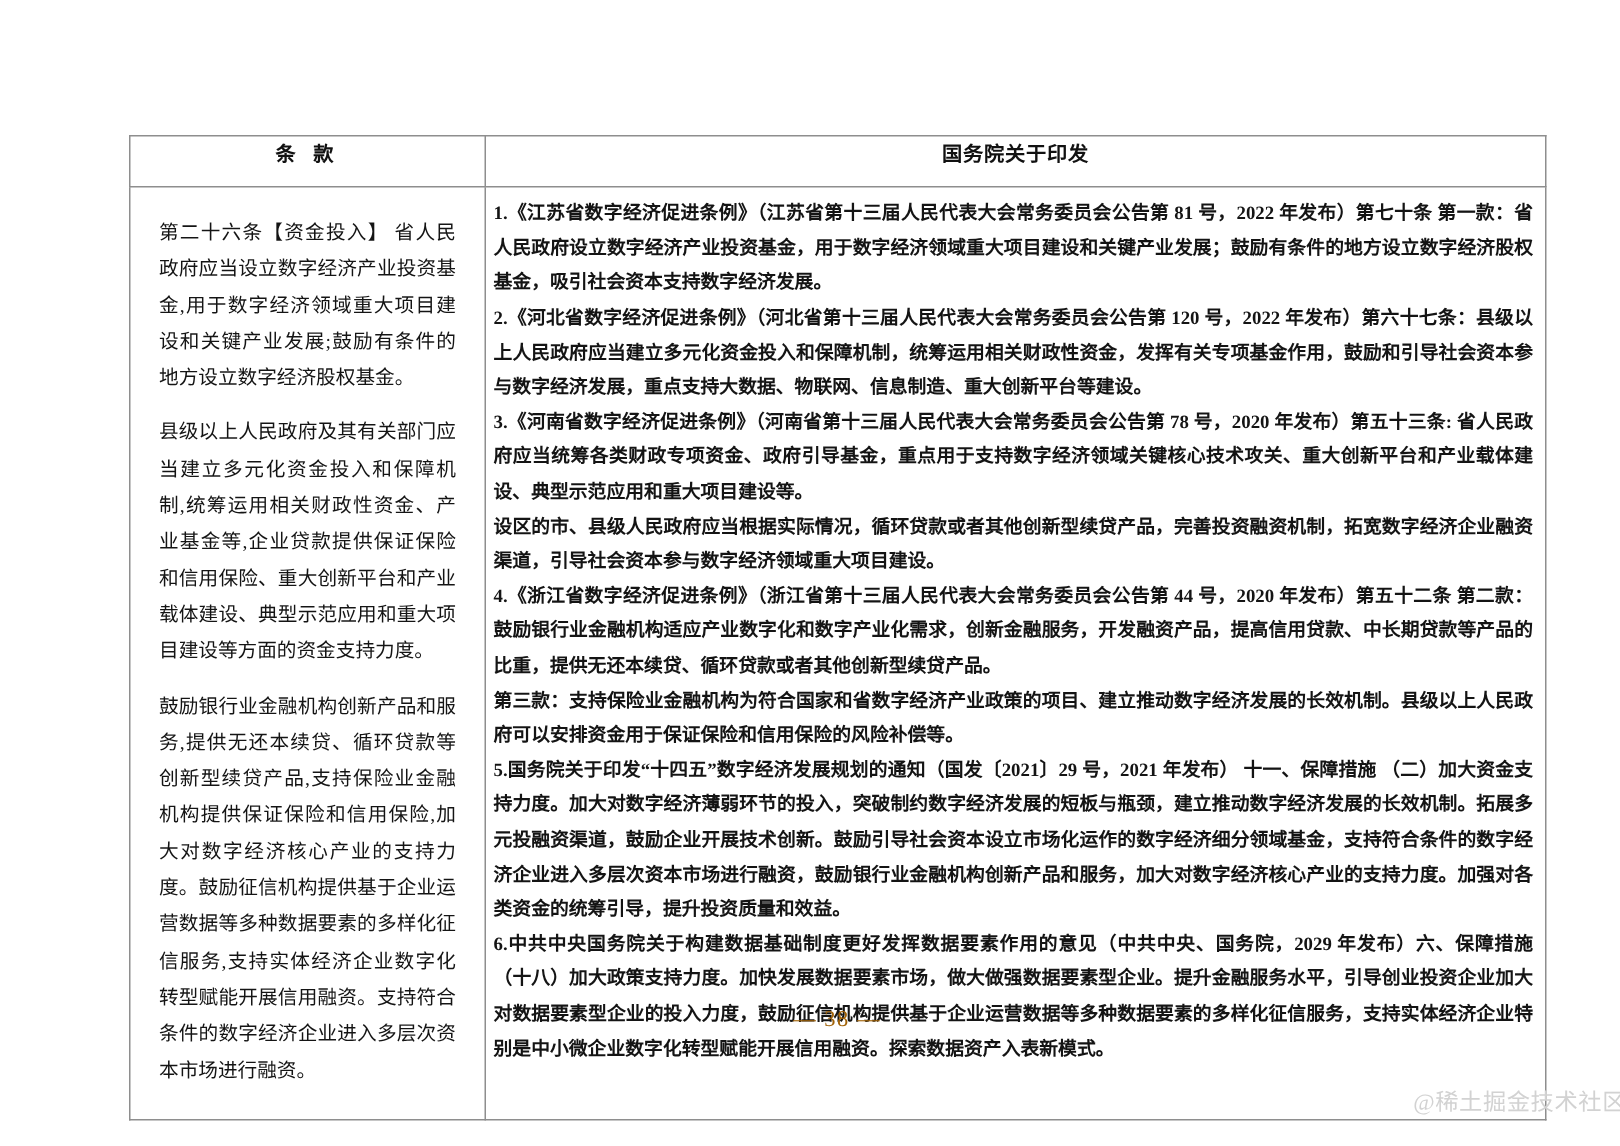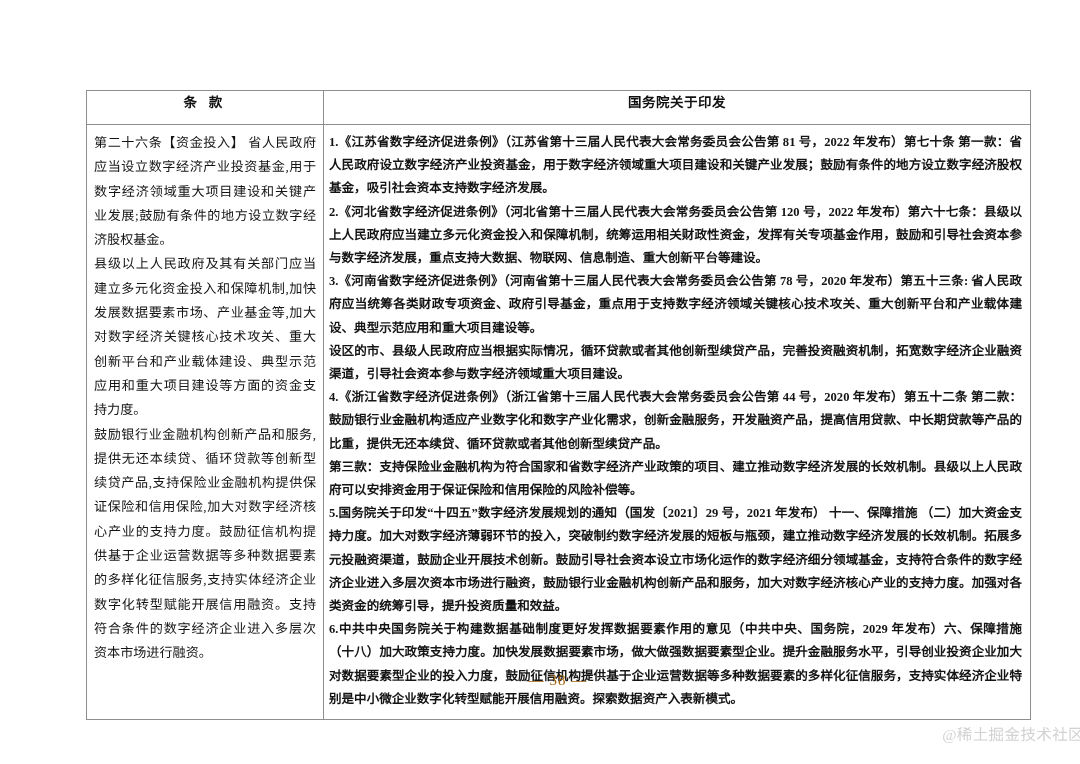--- a/index.html
+++ b/index.html
@@ -69,21 +69,21 @@
   
   .clause-body {
     font-size: 13.1px;
     line-height: 24.3px;
     text-align: justify;
     text-justify: inter-ideograph;
     color: #141414;
     font-family: "Liberation Serif", "DejaVu Serif", serif;
   }
   .clause-body p {
-    margin: 0;
+    margin: 12px;
     text-align: justify;
   }
 
   
   .ref-body {
     font-size: 12.55px;
     line-height: 23.2px;
     text-align: justify;
     text-justify: inter-ideograph;
     color: #141414;
@@ -133,21 +133,21 @@
       <tr>
         <th class="head-clause">条 款</th>
         <th class="head-ref">国务院关于印发</th>
       </tr>
     </thead>
     <tbody>
       <tr>
         <td class="cell-clause">
           <div class="clause-body">
             <p>第二十六条【资金投入】 省人民政府应当设立数字经济产业投资基金,用于数字经济领域重大项目建设和关键产业发展;鼓励有条件的地方设立数字经济股权基金。</p>
-            <p>县级以上人民政府及其有关部门应当建立多元化资金投入和保障机制,加快发展数据要素市场、产业基金等,加大对数字经济关键核心技术攻关、重大创新平台和产业载体建设、典型示范应用和重大项目建设等方面的资金支持力度。</p>
+            <p>县级以上人民政府及其有关部门应当建立多元化资金投入和保障机制,统筹运用相关财政性资金、产业基金等,企业贷款提供保证保险和信用保险、重大创新平台和产业载体建设、典型示范应用和重大项目建设等方面的资金支持力度。</p>
             <p>鼓励银行业金融机构创新产品和服务,提供无还本续贷、循环贷款等创新型续贷产品,支持保险业金融机构提供保证保险和信用保险,加大对数字经济核心产业的支持力度。鼓励征信机构提供基于企业运营数据等多种数据要素的多样化征信服务,支持实体经济企业数字化转型赋能开展信用融资。支持符合条件的数字经济企业进入多层次资本市场进行融资。</p>
           </div>
         </td>
         <td class="cell-ref">
           <div class="ref-body">
             <p>1.《江苏省数字经济促进条例》（江苏省第十三届人民代表大会常务委员会公告第 81 号，2022 年发布）第七十条 第一款：省人民政府设立数字经济产业投资基金，用于数字经济领域重大项目建设和关键产业发展；鼓励有条件的地方设立数字经济股权基金，吸引社会资本支持数字经济发展。</p>
             <p>2.《河北省数字经济促进条例》（河北省第十三届人民代表大会常务委员会公告第 120 号，2022 年发布）第六十七条：县级以上人民政府应当建立多元化资金投入和保障机制，统筹运用相关财政性资金，发挥有关专项基金作用，鼓励和引导社会资本参与数字经济发展，重点支持大数据、物联网、信息制造、重大创新平台等建设。</p>
             <p>3.《河南省数字经济促进条例》（河南省第十三届人民代表大会常务委员会公告第 78 号，2020 年发布）第五十三条: 省人民政府应当统筹各类财政专项资金、政府引导基金，重点用于支持数字经济领域关键核心技术攻关、重大创新平台和产业载体建设、典型示范应用和重大项目建设等。</p>
             <p>设区的市、县级人民政府应当根据实际情况，循环贷款或者其他创新型续贷产品，完善投资融资机制，拓宽数字经济企业融资渠道，引导社会资本参与数字经济领域重大项目建设。</p>
             <p>4.《浙江省数字经济促进条例》（浙江省第十三届人民代表大会常务委员会公告第 44 号，2020 年发布）第五十二条 第二款：鼓励银行业金融机构适应产业数字化和数字产业化需求，创新金融服务，开发融资产品，提高信用贷款、中长期贷款等产品的比重，提供无还本续贷、循环贷款或者其他创新型续贷产品。</p>

